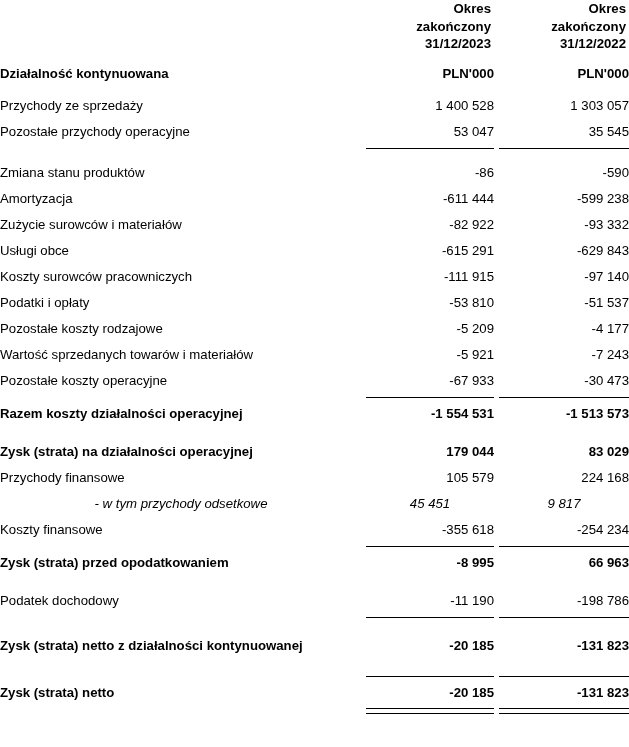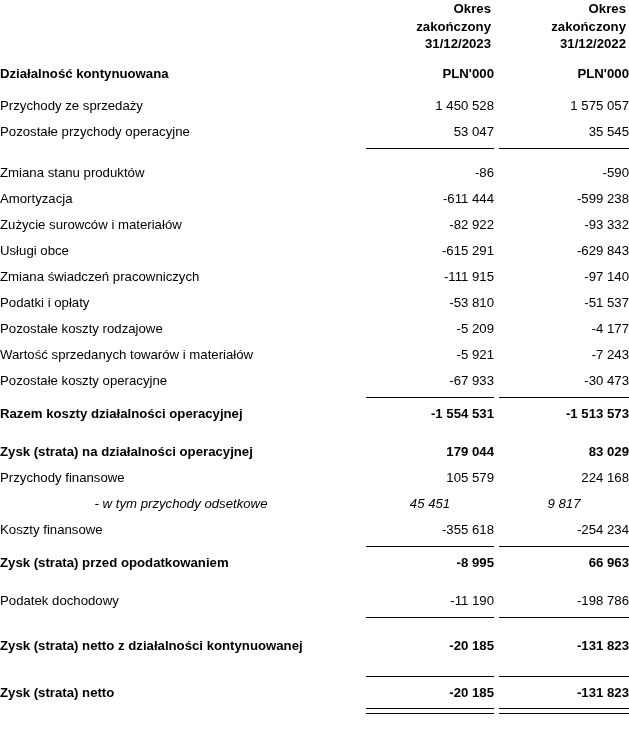--- a/index.html
+++ b/index.html
@@ -138,23 +138,23 @@
         <td class="val">PLN'000</td>
       </tr>
 
       <tr class="sp6">
           <td colspan="5"></td>
         </tr>
 
       <tr class="row">
         <td class="lbl">Przychody ze sprzedaży</td>
         <td></td>
-        <td class="val">1 450 528</td>
-        <td></td>
-        <td class="val">1 575 057</td>
+        <td class="val">1 400 528</td>
+        <td></td>
+        <td class="val">1 303 057</td>
       </tr>
 
       <tr class="row">
         <td class="lbl">Pozostałe przychody operacyjne</td>
         <td></td>
         <td class="val">53 047</td>
         <td></td>
         <td class="val">35 545</td>
       </tr>
 
@@ -193,21 +193,21 @@
         <td class="val">-93 332</td>
       </tr>
       <tr class="row">
         <td class="lbl">Usługi obce</td>
         <td></td>
         <td class="val">-615 291</td>
         <td></td>
         <td class="val">-629 843</td>
       </tr>
       <tr class="row">
-        <td class="lbl">Zmiana świadczeń pracowniczych</td>
+        <td class="lbl">Koszty surowców pracowniczych</td>
         <td></td>
         <td class="val">-111 915</td>
         <td></td>
         <td class="val">-97 140</td>
       </tr>
       <tr class="row">
         <td class="lbl">Podatki i opłaty</td>
         <td></td>
         <td class="val">-53 810</td>
         <td></td>

